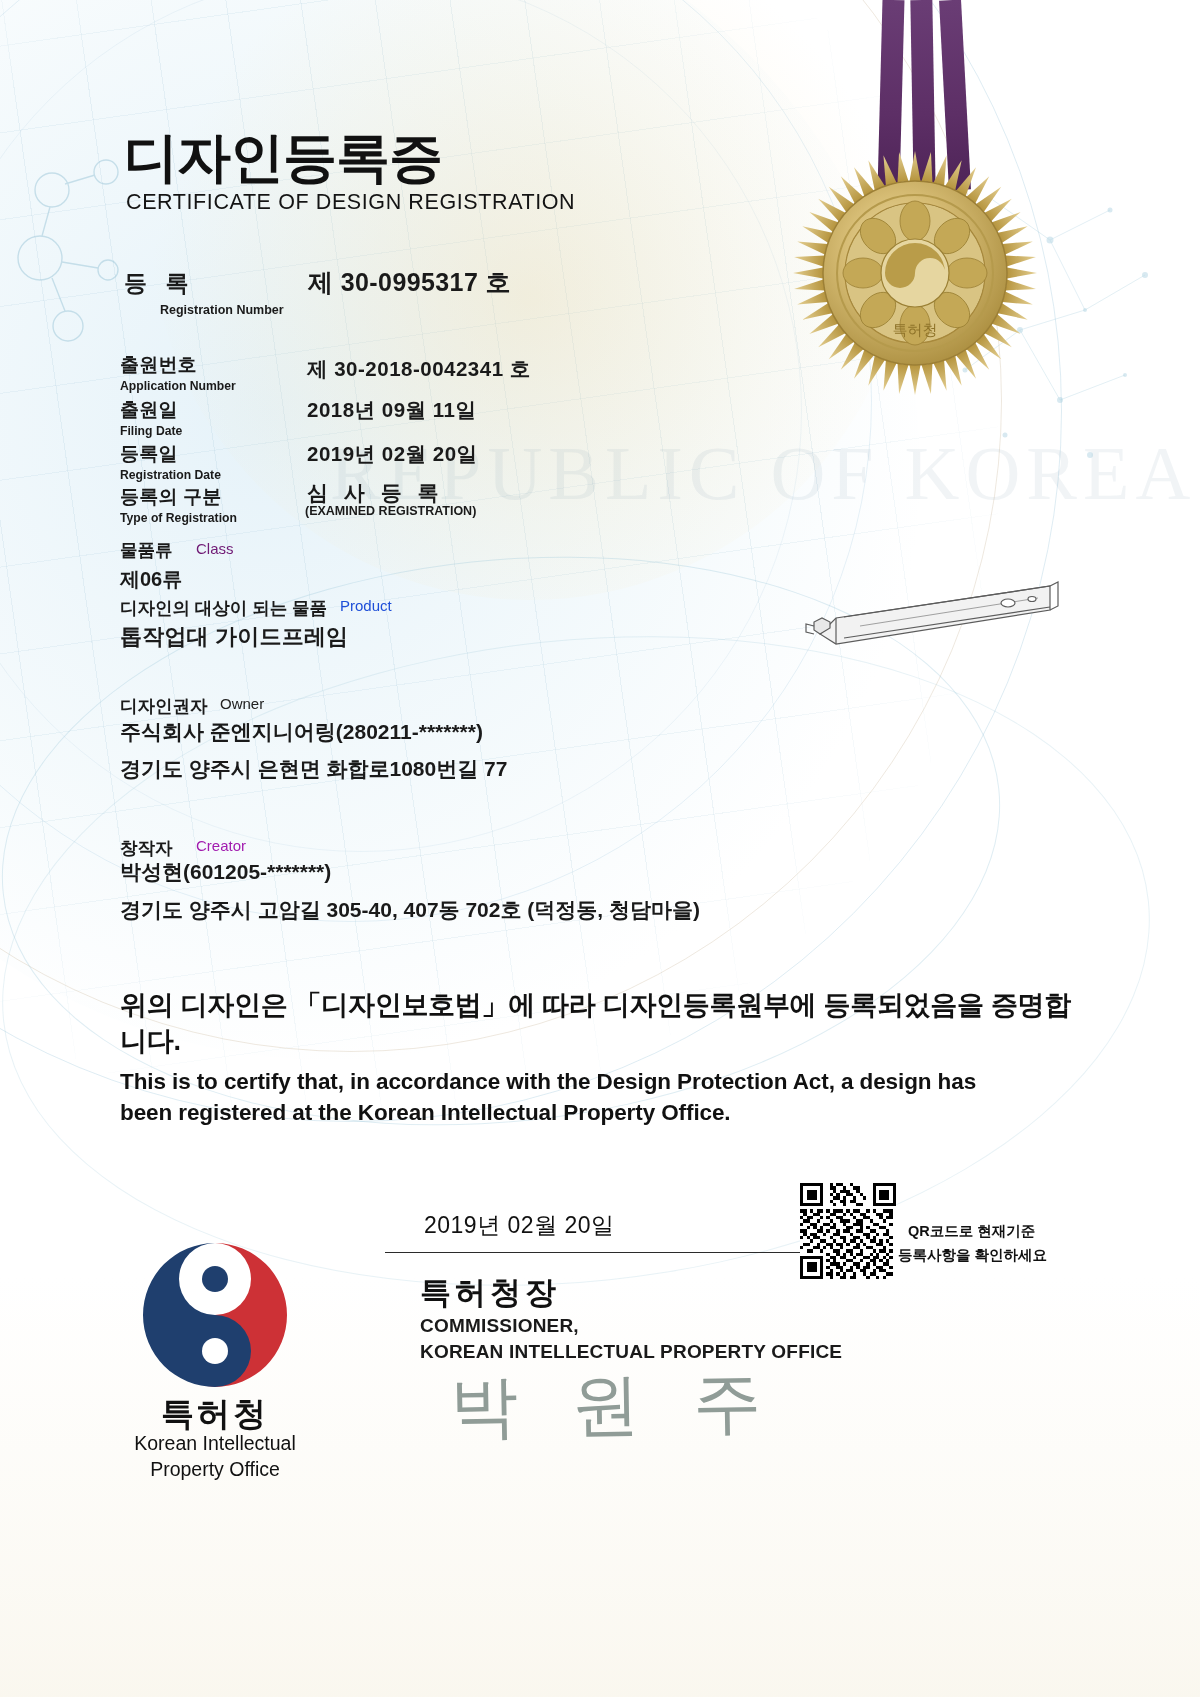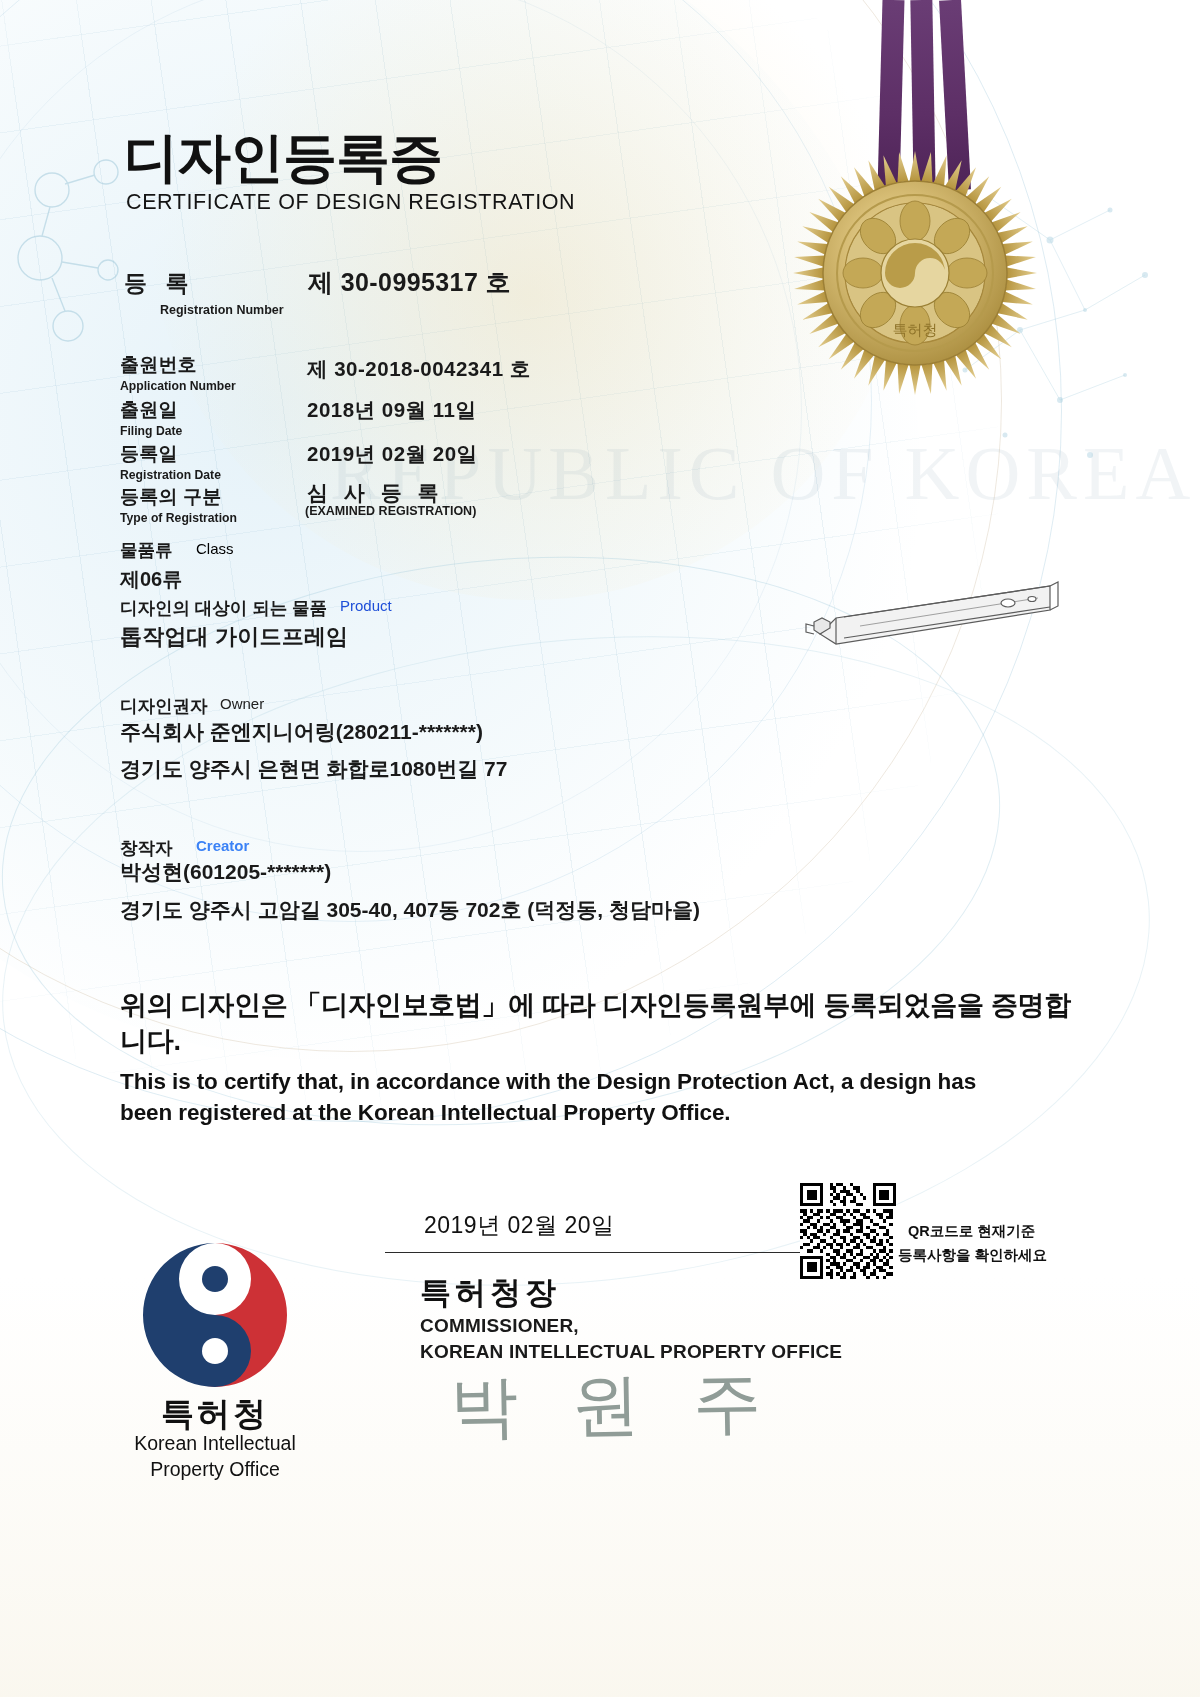--- a/index.html
+++ b/index.html
@@ -170,34 +170,34 @@
   .app-no-v { top: 355px; }
   .filing   { top: 397px; }
   .filing-v { top: 396px; }
   .regdate  { top: 441px; }
   .regdate-v{ top: 440px; }
   .type     { top: 484px; }
   .type-v   { top: 479px; left: 307px; font-size: 21px; letter-spacing: 5px; }
   .type-v-en{ position: absolute; left: 305px; top: 504px; font-size: 12.5px; font-weight: 700; }
 
   .class-ko  { position: absolute; left: 120px; top: 538px; font-size: 17.5px; font-weight: 700; }
-  .class-en  { position: absolute; left: 196px; top: 540px; font-size: 15px; font-weight: 400; color: #000000; }
+  .class-en  { position: absolute; left: 196px; top: 540px; font-size: 15px; font-weight: 400; color: #701a75; }
   .class-val { position: absolute; left: 120px; top: 566px; font-size: 20px; font-weight: 700; }
 
   .product-ko  { position: absolute; left: 120px; top: 596px; font-size: 17.5px; font-weight: 700; }
   .product-en  { position: absolute; left: 340px; top: 597px; font-size: 15px; font-weight: 400; color: #1d4ed8; }
   .product-val { position: absolute; left: 120px; top: 622px; font-size: 22px; font-weight: 700; letter-spacing: .2px; }
 
   .owner-ko  { position: absolute; left: 120px; top: 694px; font-size: 17.5px; font-weight: 700; }
   .owner-en  { position: absolute; left: 220px; top: 695px; font-size: 15px; font-weight: 400; color: #222; }
   .owner-l1  { position: absolute; left: 120px; top: 718px; font-size: 21px; font-weight: 700; }
   .owner-l2  { position: absolute; left: 120px; top: 755px; font-size: 21px; font-weight: 700; }
 
   .creator-ko { position: absolute; left: 120px; top: 836px; font-size: 17.5px; font-weight: 700; }
-  .creator-en { position: absolute; left: 196px; top: 837px; font-size: 15px; font-weight: 700; color: #3b82f6; }
+  .creator-en { position: absolute; left: 196px; top: 837px; font-size: 15px; font-weight: 400; color: #a21caf; }
   .creator-l1 { position: absolute; left: 120px; top: 858px; font-size: 21px; font-weight: 700; }
   .creator-l2 { position: absolute; left: 120px; top: 896px; font-size: 21px; font-weight: 700; }
 
   .statement-ko {
     position: absolute;
     left: 120px;
     top: 988px;
     width: 960px;
     font-size: 27px;
     font-weight: 700;

